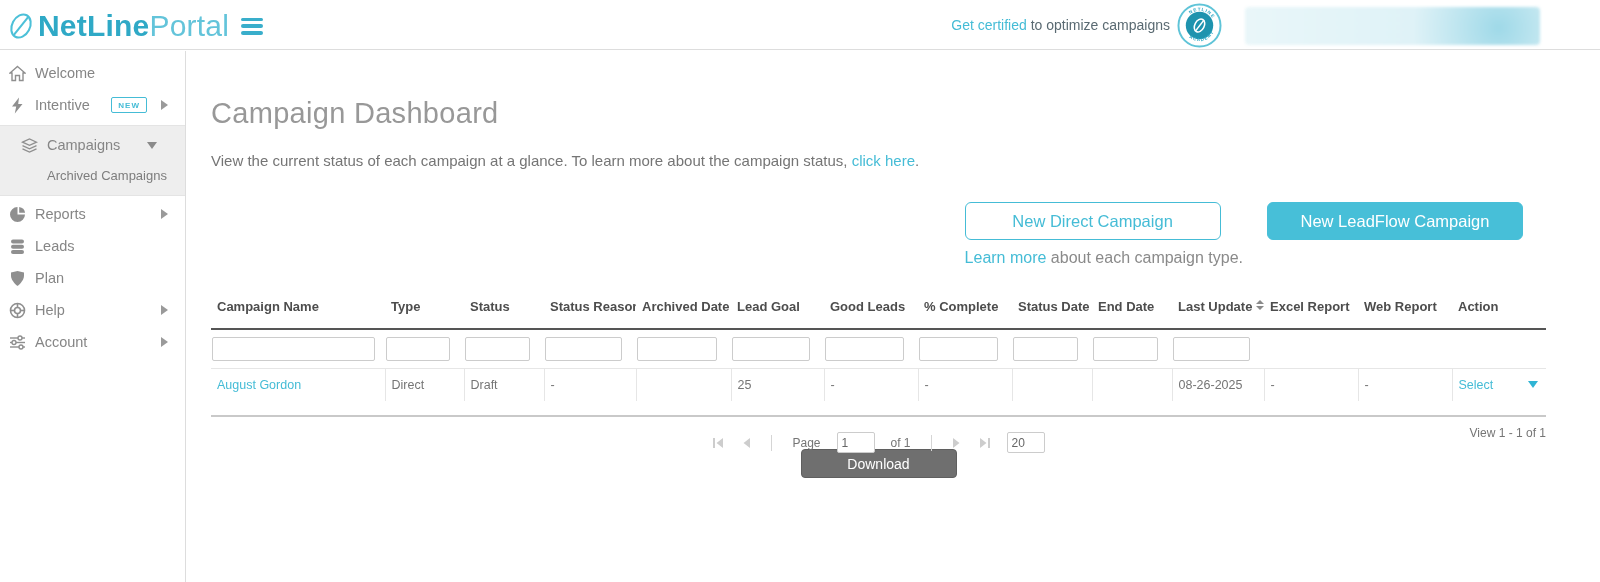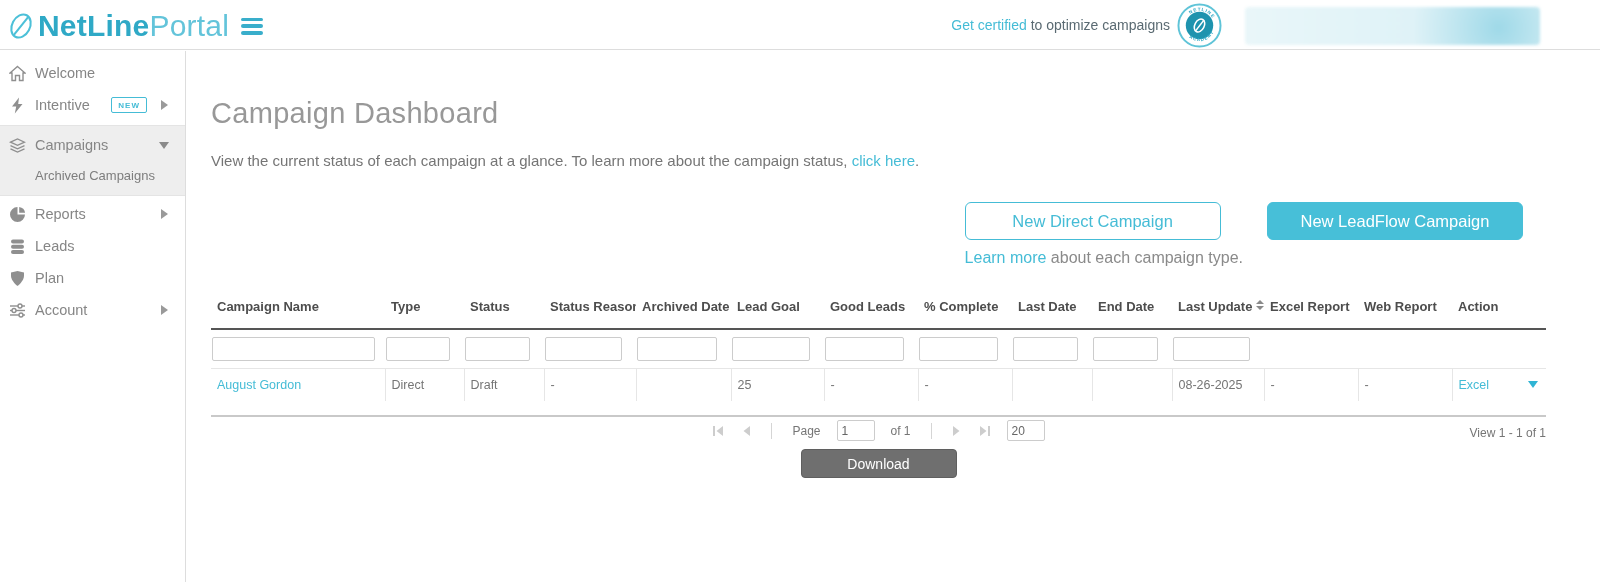--- a/index.html
+++ b/index.html
@@ -35,21 +35,21 @@
     padding-left: 9px; color: #868686; font-size: 14.5px; cursor: pointer; }
   .side-item .icn { width: 17px; height: 17px; margin-right: 9px; flex: 0 0 17px; }
   .side-item .lbl { flex: 1; }
   .arrow-right { width: 0; height: 0; border-top: 5px solid transparent;
     border-bottom: 5px solid transparent; border-left: 7px solid #9a9a9a; margin-right: 17px; }
   .arrow-down { width: 0; height: 0; border-left: 5px solid transparent;
     border-right: 5px solid transparent; border-top: 7px solid #8a8a8a; margin-right: 16px; }
   .new-badge { border: 1px solid #45bcd6; color: #45bcd6; font-size: 8px; font-weight: bold;
     letter-spacing: 1px; padding: 3px 6px 2px; border-radius: 2px; margin-right: 14px; }
   .campaign-group { background: #eeeeee; border-top: 1px solid #e4e4e4;
-    border-bottom: 1px solid #e4e4e4; padding: 3px 0 6px; margin: 4px 0 2px; }
+    border-bottom: 1px solid #e4e4e4; padding: 3px 12px 6px; margin: 4px 0 2px; }
   .sub-item { height: 28px; display: flex; align-items: center; padding-left: 35px;
     color: #7d7d7d; font-size: 13px; cursor: pointer; }
 
   
   .main { position: absolute; top: 51px; left: 187px; width: 1413px; height: 570px; background: #fff; }
   .page-title { margin: 46px 0 0 24px; font-size: 29px; font-weight: 300; color: #989898; letter-spacing: 0.3px; }
   .page-sub { margin: 22px 0 0 24px; font-size: 15px; color: #757575; }
   .page-sub a { color: #45bcd6; text-decoration: none; }
 
   .actions-row { display: flex; justify-content: flex-end; gap: 24px; margin: 33px 77px 0 0; }
@@ -79,21 +79,21 @@
     white-space: nowrap; overflow: hidden; }
   tr.data-row td:first-child { border-left: none; }
   tr.data-row a { color: #45bcd6; text-decoration: none; }
   td.action-cell { position: relative; }
   .select-caret { position: absolute; right: 8px; top: 12px; width: 0; height: 0;
     border-left: 5px solid transparent; border-right: 5px solid transparent;
     border-top: 7px solid #2fb4d4; cursor: pointer; }
 
   .pager-divider { border-top: 2px solid #c9c9c9; margin-top: 14px; }
   .pager-row { position: relative; height: 26px; margin-top: 3px; }
-  .pager-center { position: absolute; left: 0; right: 0; top: 0; display: flex;
+  .pager-center { position: absolute; left: 0; right: 0; top: 12px; display: flex;
     justify-content: center; align-items: center; gap: 16px; font-size: 12px; color: #757575; }
   .pgbtn { display: flex; align-items: center; cursor: pointer; }
   .pgsep { width: 1px; height: 16px; background: #d5d5d5; margin: 0 4px; }
   .pg-input { width: 38px; height: 21px; border: 1px solid #ccc; border-radius: 2px;
     font-size: 12px; color: #666; padding: 0 4px; outline: none; }
   .view-count { position: absolute; right: 0; top: 6px; font-size: 12px; color: #757575; }
 
   .download-wrap { width: 1335px; margin-left: 24px; text-align: center; margin-top: 3px; }
   .download-btn { display: inline-block; width: 156px; height: 29px; line-height: 28px;
     background: #6f6f6f; border: 1px solid #5f5f5f; border-radius: 4px; color: #fff;
@@ -185,20 +185,32 @@
     <span class="lbl">Leads</span>
   </div>
 
   <div class="side-item">
     <svg class="icn" viewBox="0 0 17 17">
       <path d="M2 2.5 L8.5 1 L15 2.5 L15 6 C15 11 8.5 16 8.5 16 C8.5 16 2 11 2 6 Z" fill="#8f8f8f"></path>
     </svg>
     <span class="lbl">Plan</span>
   </div>
 
+  <div class="side-item">
+    <svg class="icn" viewBox="0 0 17 17">
+      <circle cx="8.5" cy="8.5" r="7" fill="none" stroke="#8f8f8f" stroke-width="1.6"></circle>
+      <circle cx="8.5" cy="8.5" r="3" fill="none" stroke="#8f8f8f" stroke-width="1.6"></circle>
+      <line x1="8.5" y1="1.5" x2="8.5" y2="5.5" stroke="#8f8f8f" stroke-width="1.6"></line>
+      <line x1="8.5" y1="11.5" x2="8.5" y2="15.5" stroke="#8f8f8f" stroke-width="1.6"></line>
+      <line x1="1.5" y1="8.5" x2="5.5" y2="8.5" stroke="#8f8f8f" stroke-width="1.6"></line>
+      <line x1="11.5" y1="8.5" x2="15.5" y2="8.5" stroke="#8f8f8f" stroke-width="1.6"></line>
+    </svg>
+    <span class="lbl">Help</span>
+    <span class="arrow-right"></span>
+  </div>
 
   <div class="side-item">
     <svg class="icn" viewBox="0 0 17 17">
       <line x1="1" y1="4" x2="16" y2="4" stroke="#8f8f8f" stroke-width="1.4"></line>
         <circle cx="11" cy="4" r="2" fill="#fff" stroke="#8f8f8f" stroke-width="1.4"></circle>
       <line x1="1" y1="8.5" x2="16" y2="8.5" stroke="#8f8f8f" stroke-width="1.4"></line>
         <circle cx="5" cy="8.5" r="2" fill="#fff" stroke="#8f8f8f" stroke-width="1.4"></circle>
       <line x1="1" y1="13" x2="16" y2="13" stroke="#8f8f8f" stroke-width="1.4"></line>
         <circle cx="12" cy="13" r="2" fill="#fff" stroke="#8f8f8f" stroke-width="1.4"></circle>
     </svg>
@@ -241,21 +253,21 @@
       <thead>
         <tr>
           <th>Campaign Name</th>
           <th>Type</th>
           <th>Status</th>
           <th>Status Reason</th>
           <th>Archived Date</th>
           <th>Lead Goal</th>
           <th>Good Leads</th>
           <th>% Complete</th>
-          <th>Last Date</th>
+          <th>Status Date</th>
           <th>End Date</th>
           <th><span>Last Update</span><span class="sort-icon"><i class="up"></i><i class="dn"></i></span></th>
           <th>Excel Report</th>
           <th>Web Report</th>
           <th>Action</th>
         </tr>
       </thead>
       <tbody>
         <tr class="filter-row">
           <td class="wide"><input style=""></td>
@@ -280,21 +292,21 @@
           <td>-</td>
           <td></td>
           <td>25</td>
           <td>-</td>
           <td>-</td>
           <td></td>
           <td></td>
           <td>08-26-2025</td>
           <td>-</td>
           <td>-</td>
-          <td class="action-cell"><a href="#">Excel</a><span class="select-caret"></span></td>
+          <td class="action-cell"><a href="#">Select</a><span class="select-caret"></span></td>
         </tr>
       </tbody>
     </table>
 
     <div class="pager-divider"></div>
 
     <div class="pager-row">
       <div class="pager-center">
         <span class="pgbtn">
           <svg width="13" height="12" viewBox="0 0 13 12">

